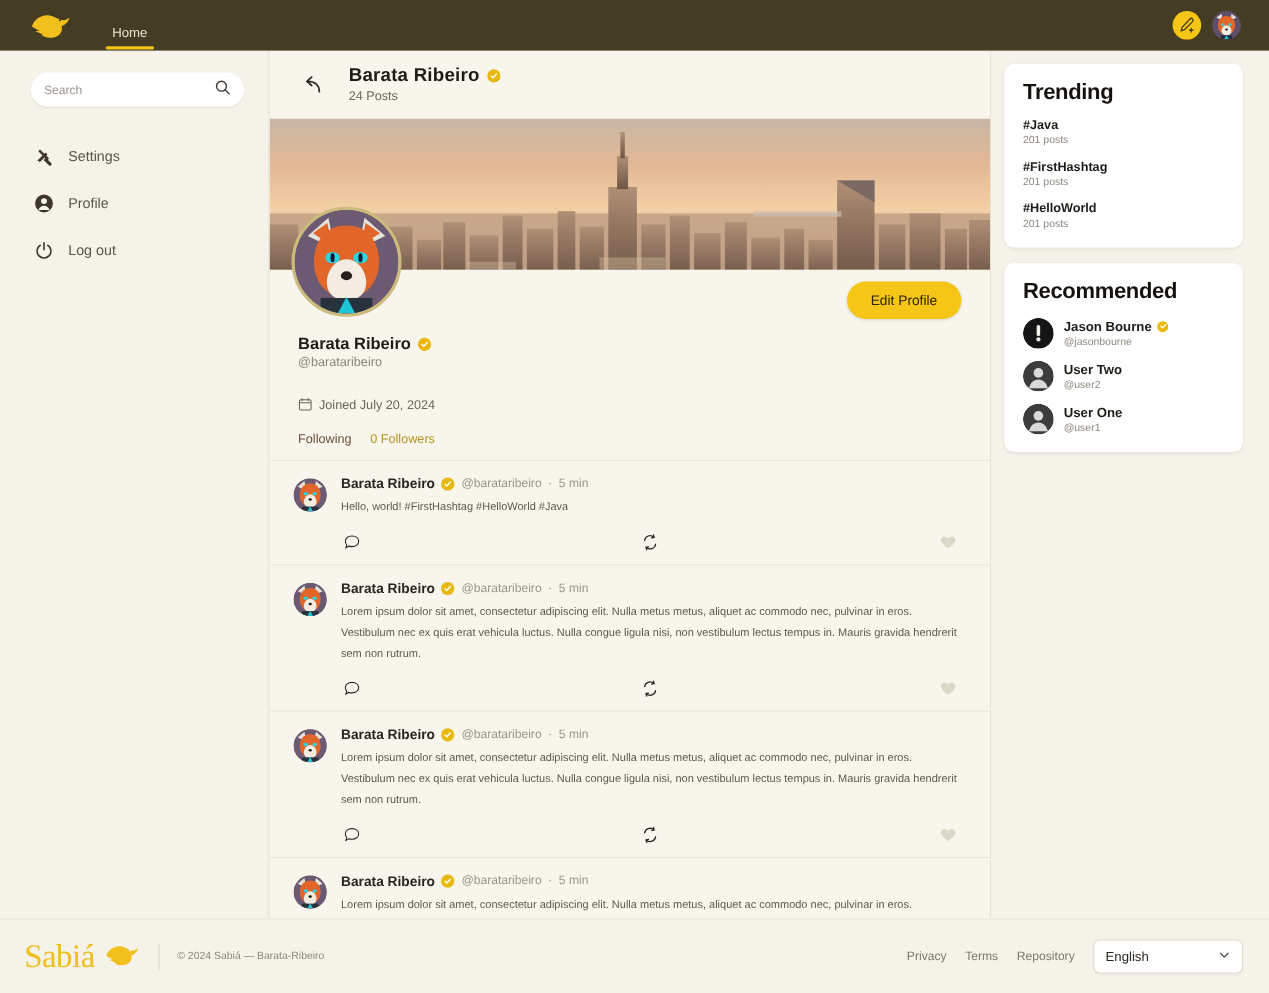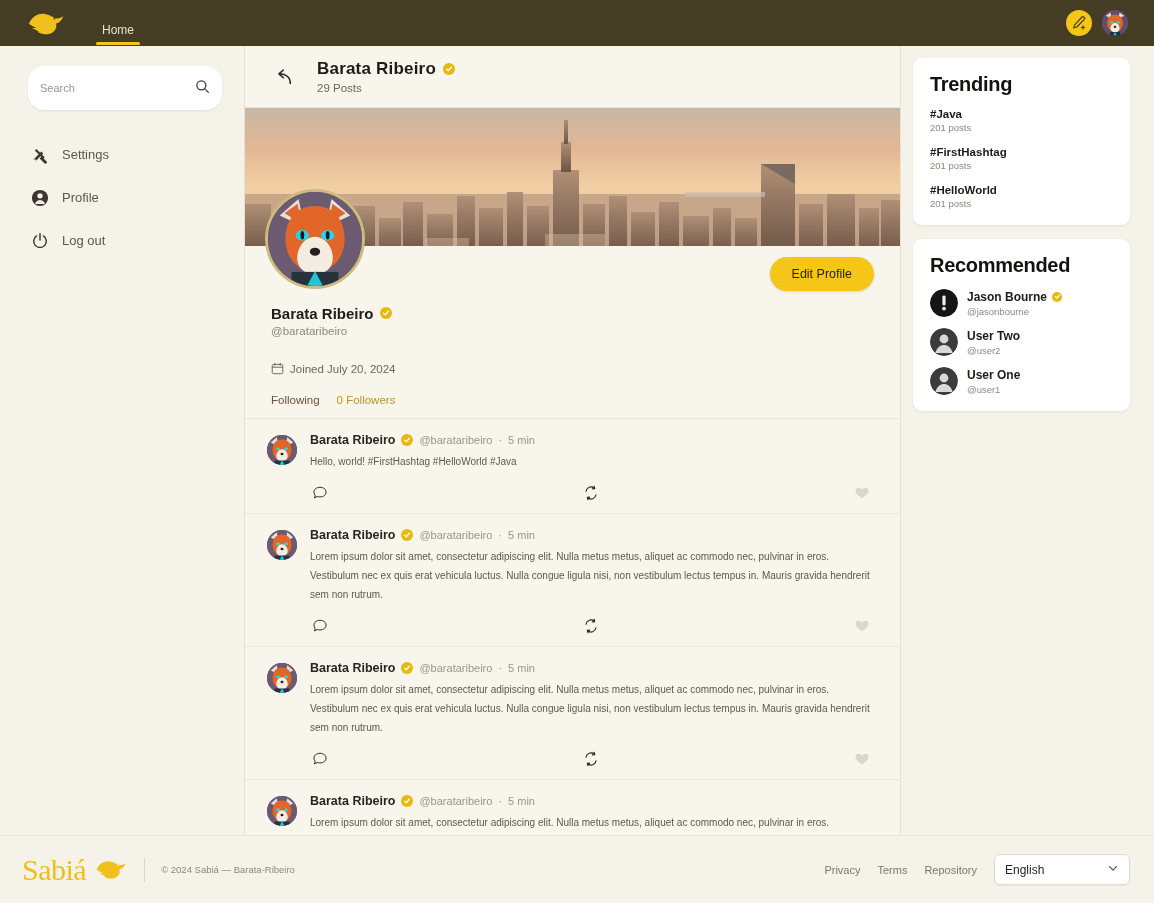--- a/index.html
+++ b/index.html
@@ -36,21 +36,21 @@
     width: 26px; height: 26px; border-radius: 50%; overflow: hidden; cursor: pointer;
     background: #5a4a63;
   }
 
   
   .body-row { flex: 1 1 auto; display: flex; min-height: 0; }
 
   
   .sidebar { width: 244px; flex: 0 0 244px; padding: 20px 22px 0 28px; }
   .search-wrap {
-    height: 44px; background: #ffffff; border-radius: 16px; display: flex; align-items: center;
+    height: 31px; background: #ffffff; border-radius: 16px; display: flex; align-items: center;
     padding: 0 12px; box-shadow: 0 1px 2px rgba(0,0,0,.08);
   }
   .search-input {
     border: 0; outline: 0; background: transparent; flex: 1 1 auto;
     font-family: "Liberation Sans", sans-serif; font-size: 11px; color: #55504a;
   }
   .search-input::placeholder { color: #9b958c; }
   .menu { margin-top: 30px; display: flex; flex-direction: column; gap: 14px; }
   .menu-item {
     display: flex; align-items: center; gap: 13px; cursor: pointer;
@@ -252,21 +252,21 @@
         </div>
         <div>
           <div class="fh-title">
             <span>Barata Ribeiro</span>
             <span class="badge">
               <svg width="8" height="8" viewBox="0 0 10 10">
                   <path d="M2 5.2 L4 7.2 L8 2.8" fill="none" stroke="#fff" stroke-width="1.6" stroke-linecap="round" stroke-linejoin="round"></path>
                 </svg>
             </span>
           </div>
-          <div class="fh-sub">29 Posts</div>
+          <div class="fh-sub">24 Posts</div>
         </div>
       </div>
 
       <div class="banner">
         <svg class="banner-sky" width="657" height="146" viewBox="0 0 657 146" preserveAspectRatio="none">
           <defs>
             <linearGradient id="sky" x1="0" y1="0" x2="0" y2="1">
               <stop offset="0%" stop-color="#c7b6a6"></stop>
               <stop offset="28%" stop-color="#e2b894"></stop>
               <stop offset="55%" stop-color="#f2cfa5"></stop>

